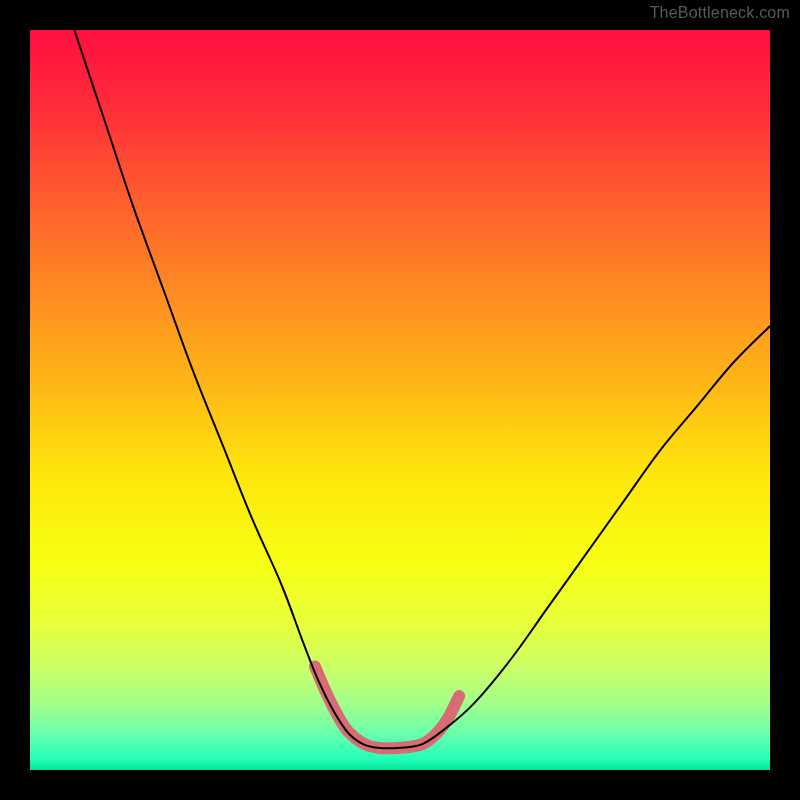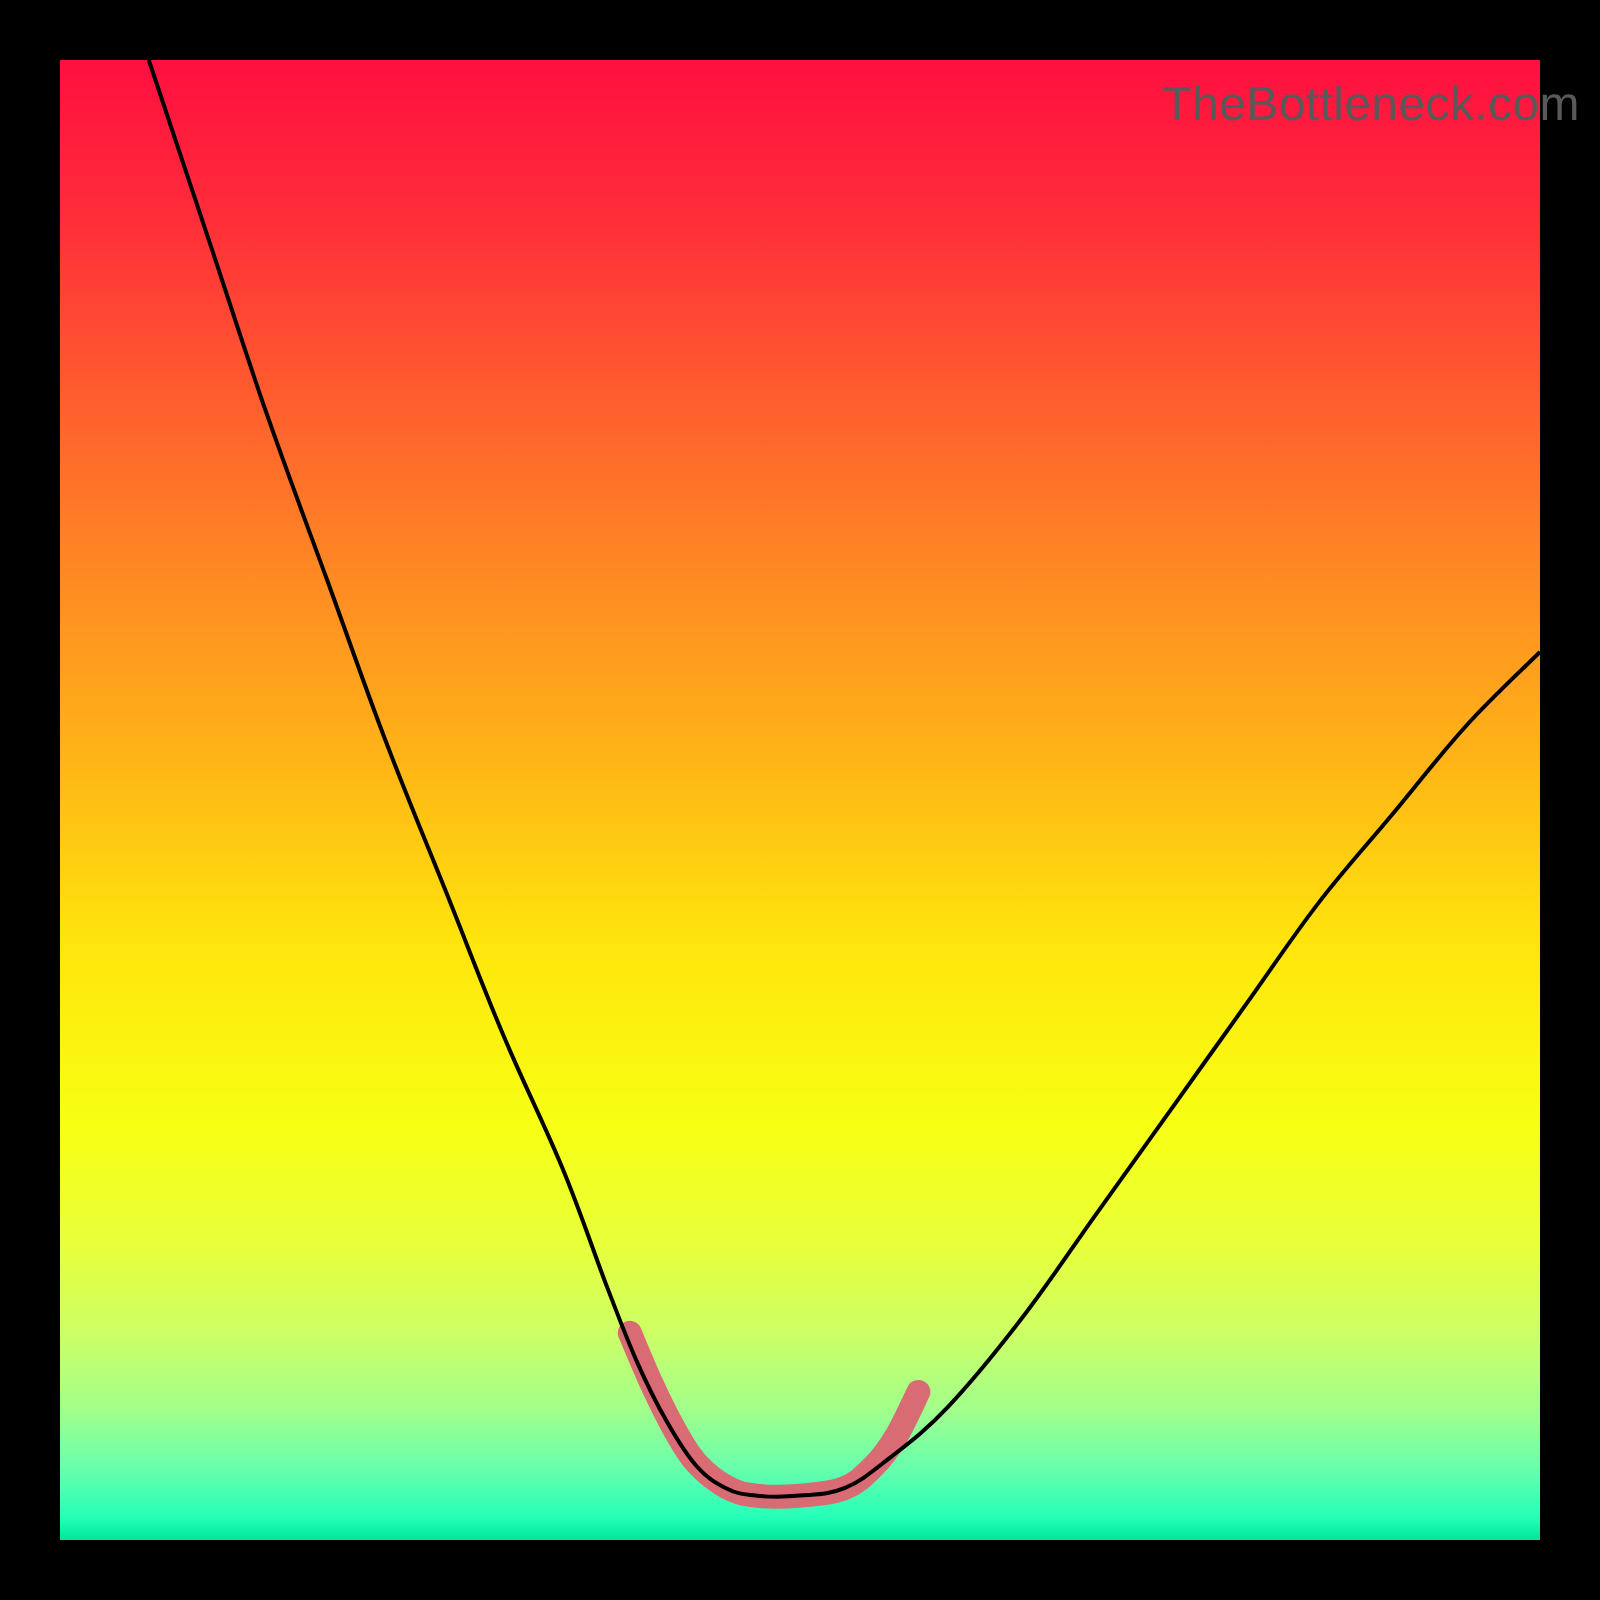--- a/index.html
+++ b/index.html
@@ -32,24 +32,23 @@
     left: 0;
     top: 0;
     width: 740px;
     height: 740px;
   }
   .watermark {
     position: absolute;
     top: 4px;
     right: 10px;
     color: #595959;
-    font-size: 24px;
+    font-size: 16px;
     letter-spacing: 0.2px;
     font-weight: 500;
-    margin-top: 35px;
   }
   svg.curve {
     position: absolute;
     left: 0;
     top: 0;
     width: 740px;
     height: 740px;
     overflow: visible;
   }
 </style>

